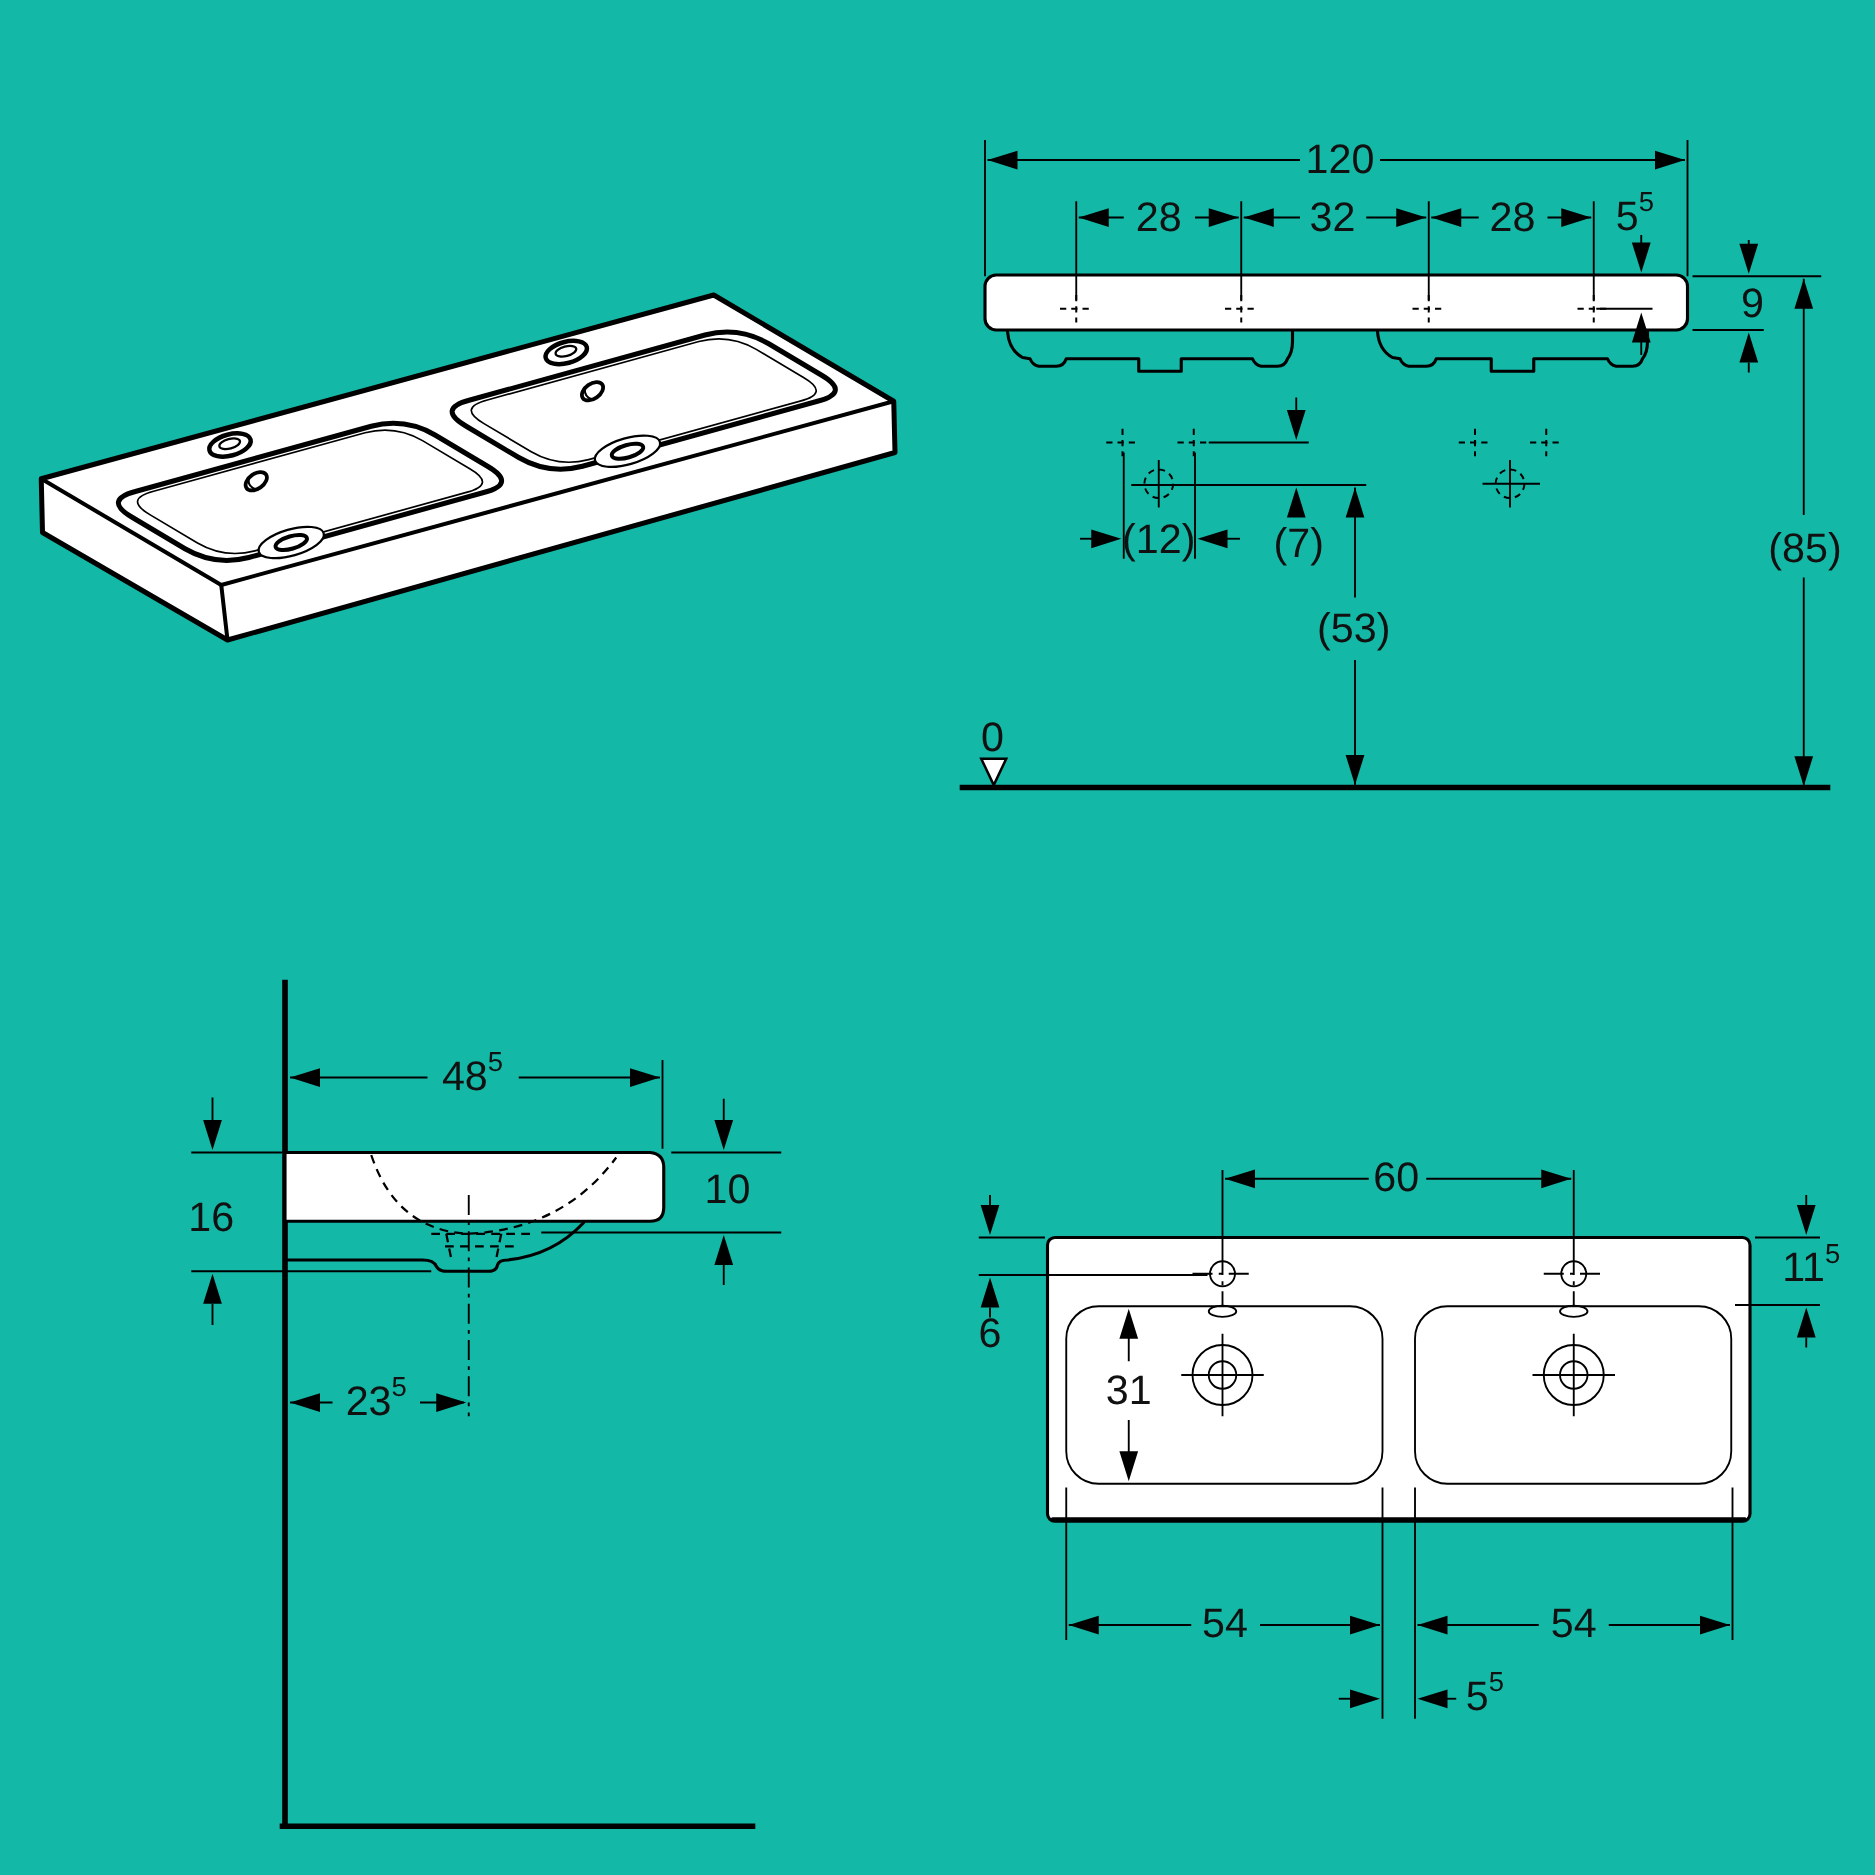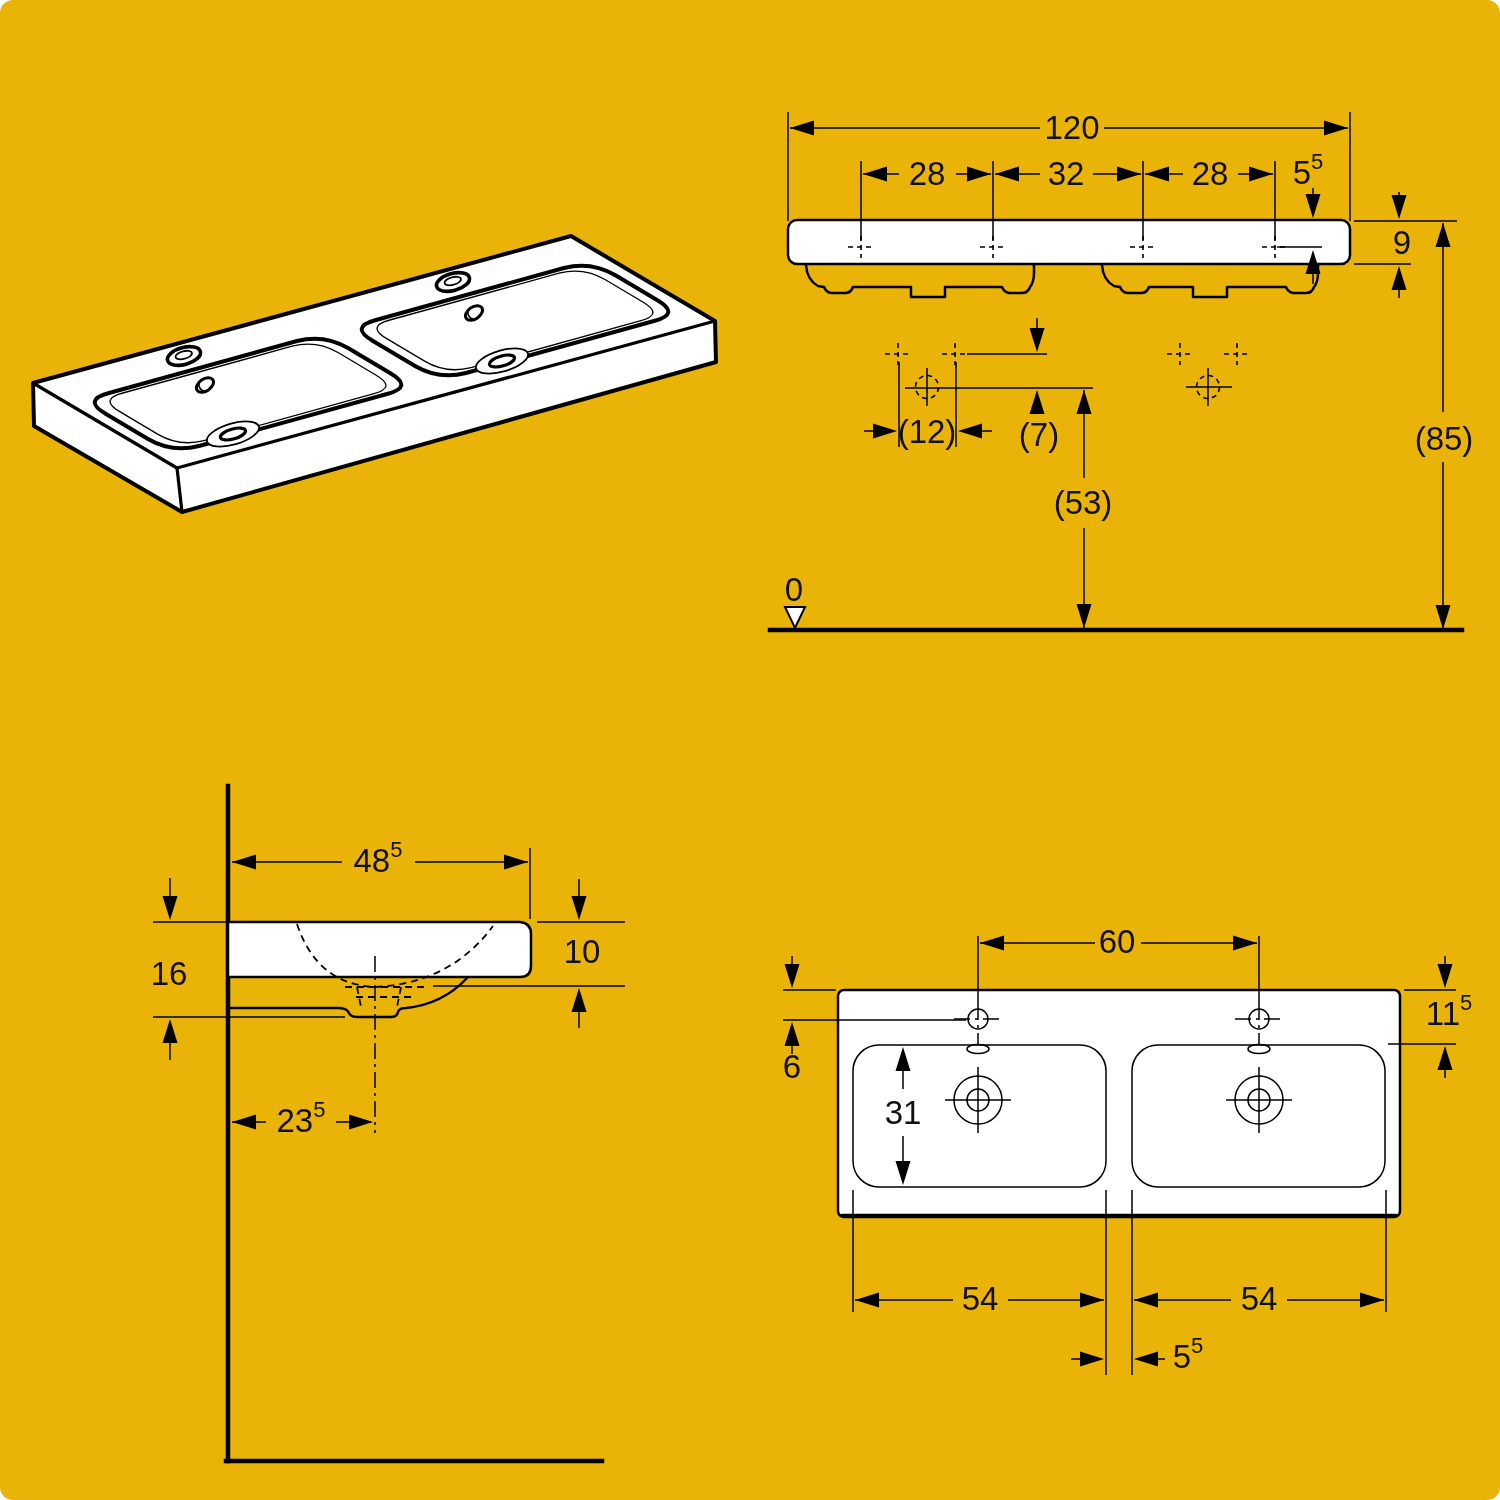--- a/index.html
+++ b/index.html
@@ -1,16 +1,16 @@
 <!DOCTYPE html>
 <html><head>
 <meta charset="utf-8">
 <style>
   html,body{margin:0;padding:0;background:#fff;}
-  .stage{width:1500px;height:1500px;background:#eab308;position:relative;font-family:"Liberation Sans",sans-serif;border-radius:13px;}
+  .stage{width:1500px;height:1500px;background:#14b8a6;position:relative;font-family:"Liberation Sans",sans-serif;}
   svg{display:block;}
   text{font-family:"Liberation Sans",sans-serif;fill:#111;}
   .dim{font-size:33px;}
   .sup{font-size:22px;}
   .obj{stroke:#000;fill:none;stroke-width:2.5;stroke-linecap:round;stroke-linejoin:round;}
   .objf{stroke:#000;fill:#fff;stroke-width:2.5;stroke-linejoin:round;}
   .bold{stroke:#000;fill:#fff;stroke-width:4;stroke-linejoin:round;stroke-linecap:round;}
   .edge{stroke:#000;fill:none;stroke-width:3.2;stroke-linecap:round;}
   .thin{stroke:#000;fill:none;stroke-width:1.5;}
   .dimln{stroke:#000;fill:none;stroke-width:1.5;}

